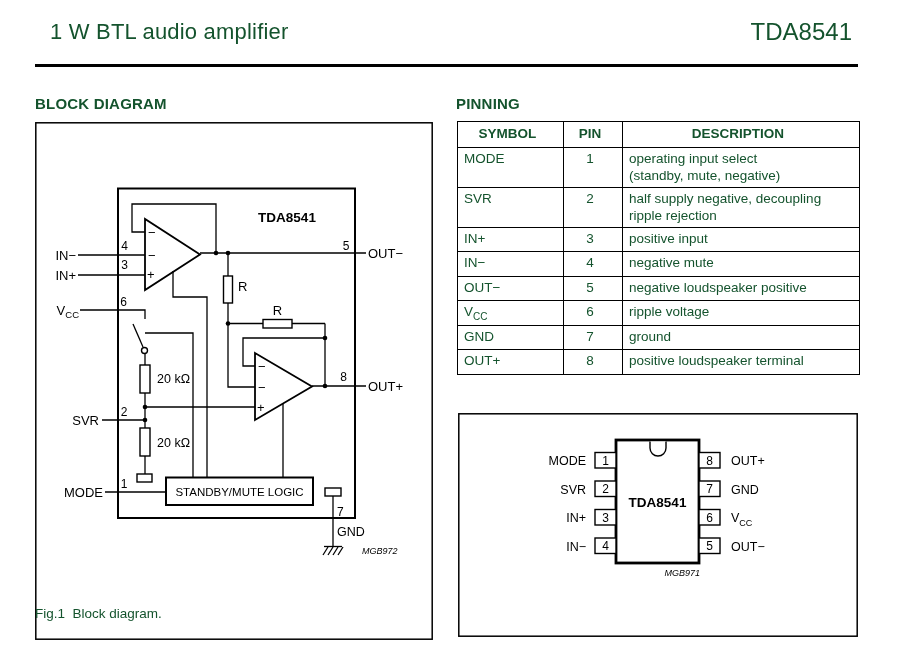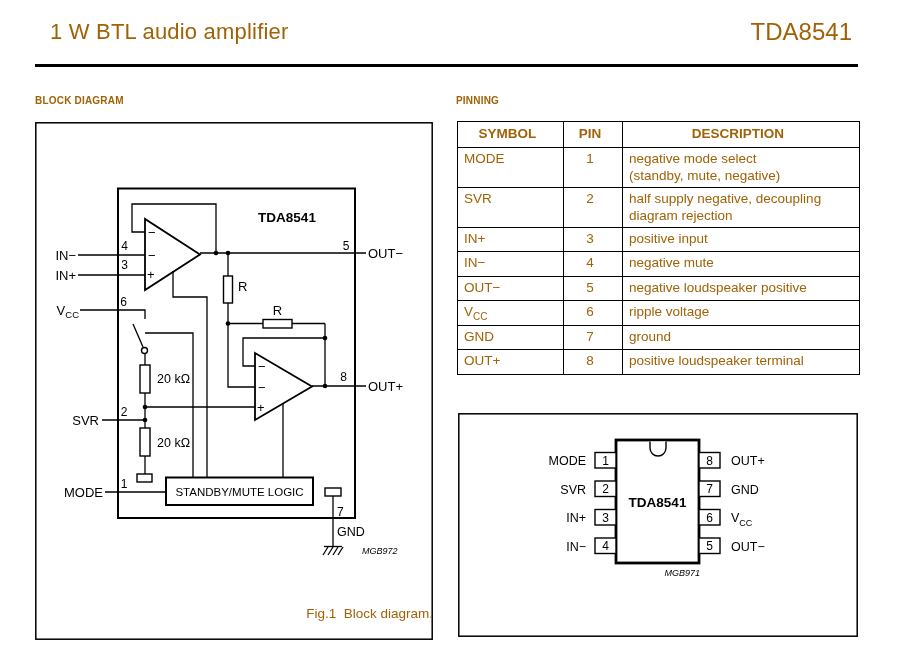--- a/index.html
+++ b/index.html
@@ -1,25 +1,25 @@
 <!DOCTYPE html>
 <html><head>
 <meta charset="utf-8">
 <style>
   html,body{margin:0;padding:0;background:#fff;}
   .page{position:relative;width:899px;height:655px;background:#ffffff;
-        font-family:"Liberation Sans",sans-serif;color:#a16207;overflow:hidden;}
+        font-family:"Liberation Sans",sans-serif;color:#14532d;overflow:hidden;}
   .title{position:absolute;left:50px;top:19px;font-size:22px;letter-spacing:.2px;}
   .part{position:absolute;right:47px;top:18px;font-size:24px;}
   .rule{position:absolute;left:35px;top:64px;width:823px;height:3px;background:#000;}
-  .sect{position:absolute;font-weight:bold;font-size:10px;letter-spacing:.2px;}
+  .sect{position:absolute;font-weight:bold;font-size:15px;letter-spacing:.2px;}
   .sect.bd{left:35px;top:95px;}
   .sect.pin{left:456px;top:95px;}
   svg{position:absolute;}
-  .caption{position:absolute;font-size:13.5px;text-align:right;white-space:pre;}
+  .caption{position:absolute;font-size:13.5px;text-align:left;white-space:pre;}
   table.pinning{position:absolute;left:457px;top:121px;border-collapse:collapse;
         table-layout:fixed;width:402px;font-size:13.5px;}
   table.pinning th,table.pinning td{border:1.5px solid #000;padding:2px 12px 1px 6px;
         vertical-align:top;line-height:1.28;}
   table.pinning th{font-weight:bold;text-align:center;height:24px;vertical-align:middle;padding-top:0;}
   td.pin-c{text-align:center;}
   sub.cc{font-size:10px;}
   .h2l{height:40px;}
   .h1l{height:19px;}
   text{fill:#000;}
@@ -151,30 +151,30 @@
     <tbody>
         <tr>
       <th>SYMBOL</th>
       <th>PIN</th>
       <th>DESCRIPTION</th>
     </tr>
     <tr class="h2l">
       <td><span>MODE</span><sub class="cc"></sub></td>
       <td class="pin-c">1</td>
       <td>
-            <div>negative mode select</div>
+            <div>operating input select</div>
             <div>(standby, mute, negative)</div>
           </td>
     </tr>
     <tr class="h2l">
       <td><span>SVR</span><sub class="cc"></sub></td>
       <td class="pin-c">2</td>
       <td>
             <div>half supply negative, decoupling</div>
-            <div>diagram rejection</div>
+            <div>ripple rejection</div>
           </td>
     </tr>
     <tr class="h1l">
       <td><span>IN+</span><sub class="cc"></sub></td>
       <td class="pin-c">3</td>
       <td>
             <div>positive input</div>
           </td>
     </tr>
     <tr class="h1l">

